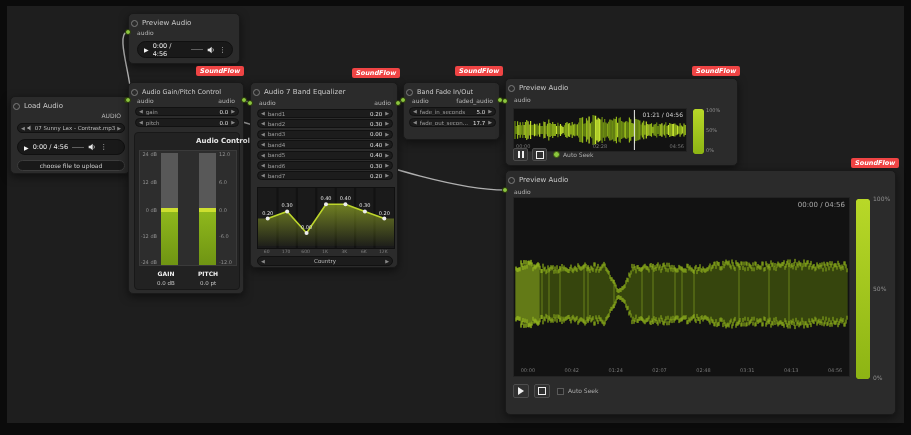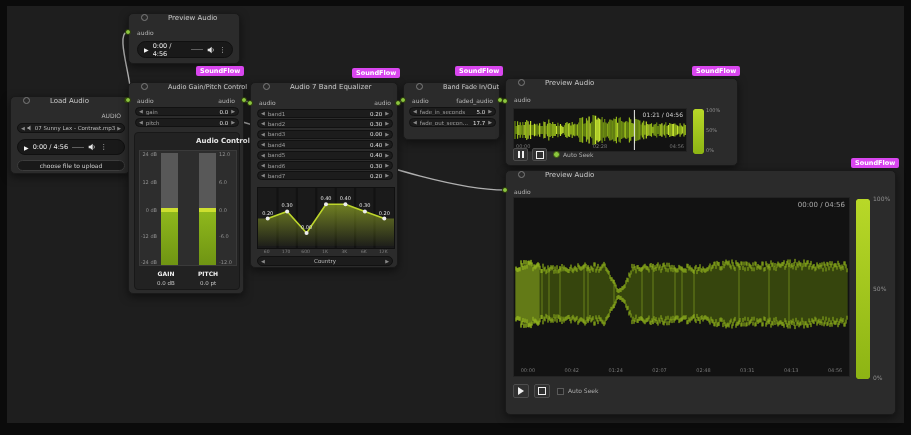--- a/index.html
+++ b/index.html
@@ -2,33 +2,33 @@
 <html><head>
 <meta charset="utf-8">
 <style>
   html,body{width:911px;height:435px;margin:0;overflow:hidden;background:#050505;
     font-family:"DejaVu Sans","Liberation Sans",sans-serif;-webkit-font-smoothing:antialiased;}
   #canvas{position:relative;width:911px;height:435px;background:#0b0b0b;}
   #graph-bg{position:absolute;left:7px;top:6px;width:897px;height:417px;background:#1e1e1e;}
   #wires{position:absolute;left:0;top:0;z-index:1;pointer-events:none;}
   .node{position:absolute;z-index:2;background:#2b2b2b;border:1px solid #191919;border-radius:5px;
     box-shadow:0 3px 9px rgba(0,0,0,.5);color:#ccc;box-sizing:border-box;}
-  .ntitle{height:13px;display:flex;align-items:flex-start;gap:20px;padding-left:12px;font-size:7px;color:#c9c9c9;white-space:nowrap;}
+  .ntitle{height:13px;display:flex;align-items:flex-end;gap:4px;padding-left:2px;font-size:7px;color:#c9c9c9;white-space:nowrap;}
   .collapse-dot{width:5px;height:5px;border:1px solid #7d7d7d;border-radius:50%;flex:0 0 auto;}
   .dot{position:absolute;width:6px;height:6px;border-radius:50%;background:#8cc63f;border:1px solid #243208;box-sizing:border-box;z-index:4;}
   .port-label{position:absolute;font-size:6px;color:#b5b5b5;line-height:7px;white-space:nowrap;z-index:3;}
   .out{text-align:right;}
   .widget{position:absolute;height:9px;background:#1c1c1c;border:1px solid #111;border-radius:6px;
     display:flex;align-items:center;font-size:5.5px;color:#a8a8a8;padding:0 3px;box-sizing:border-box;white-space:nowrap;}
   .warrow{color:#8a8a8a;font-size:5px;line-height:5px;}
   .wname{flex:1;margin:0 3px;overflow:hidden;color:#9c9c9c;}
   .wcenter{flex:1;text-align:center;color:#bdbdbd;}
   .wval{margin-right:3px;color:#e0e0e0;}
-  .badge{position:absolute;z-index:3;font-size:6.5px;font-weight:bold;color:#fff;background:#d946ef;
-    padding:1px 4px;border-radius:2px;line-height:8px;}
+  .badge{position:absolute;z-index:3;font-size:6.5px;font-weight:bold;color:#fff;background:#ef4444;
+    padding:1px 4px;border-radius:2px;line-height:8px;font-style:italic;}
   .player{position:absolute;background:#191919;border:1px solid #101010;border-radius:9px;
     display:flex;align-items:center;gap:4px;font-size:6.5px;color:#ececec;padding:0 6px;box-sizing:border-box;}
   .play-glyph{font-size:6px;color:#f2f2f2;}
   .vol-line{width:12px;height:1px;background:#5f5f5f;}
   .kebab{font-size:7px;color:#d5d5d5;}
   .upload-btn{position:absolute;background:#191919;border:1px solid #3c3c3c;border-radius:6px;
     font-size:6px;color:#cfcfcf;display:flex;align-items:center;justify-content:center;box-sizing:border-box;}
   .panel{position:absolute;background:#222;border:1px solid #181818;border-radius:4px;box-sizing:border-box;}
   .panel-title{position:absolute;width:100%;text-align:center;font-size:7px;font-weight:bold;color:#e8e8e8;}
   .meterbox{position:absolute;background:#2d2d2d;border:1px solid #3a3a3a;box-sizing:border-box;}

